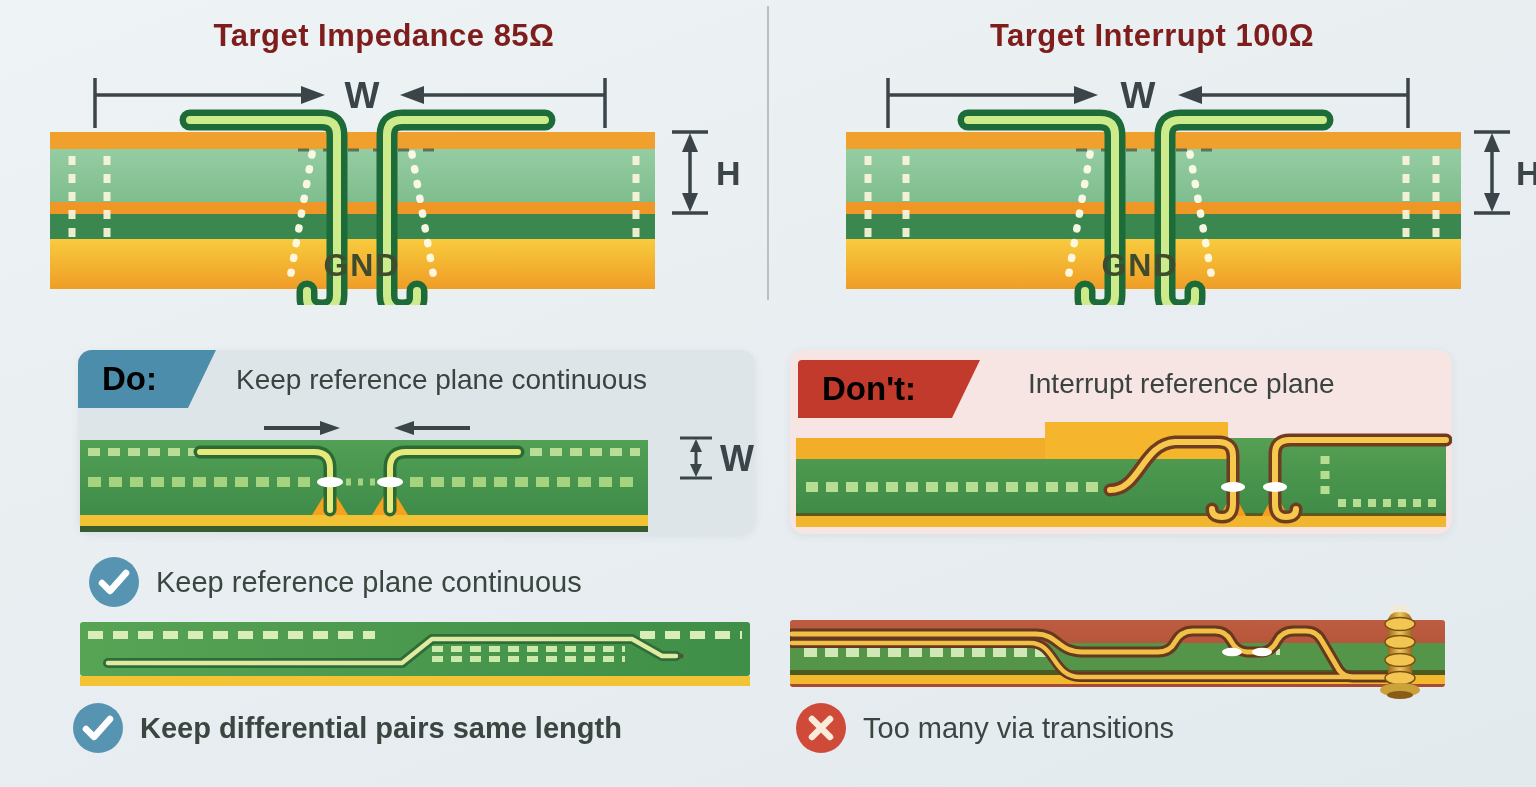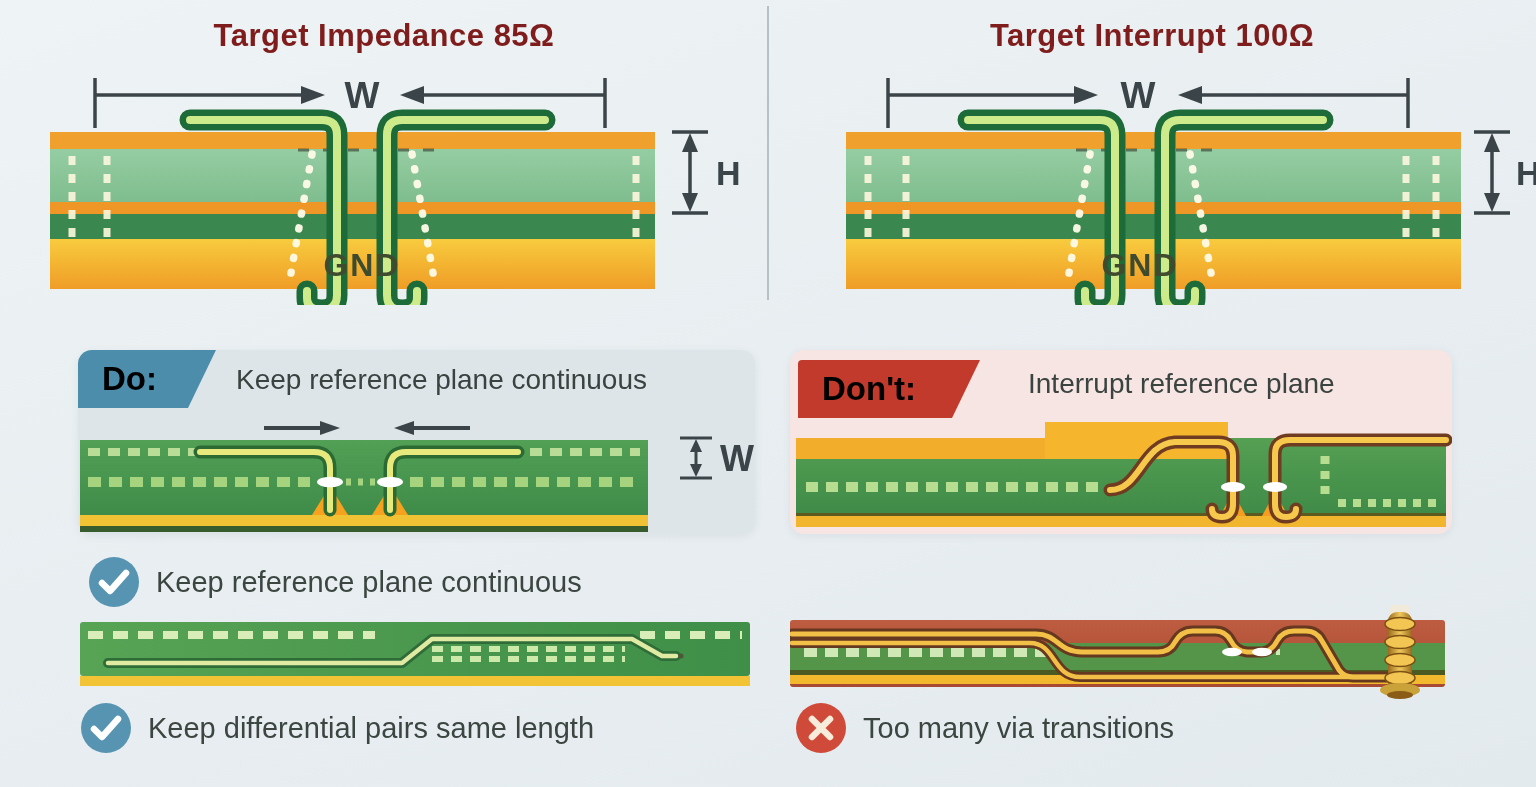--- a/index.html
+++ b/index.html
@@ -283,21 +283,21 @@
       <line x1="352" y1="31" x2="545" y2="31" stroke="#cde9a9" stroke-width="6" stroke-dasharray="11 8"></line>
       <line x1="352" y1="41" x2="545" y2="41" stroke="#cde9a9" stroke-width="6" stroke-dasharray="11 8"></line>
     </g>
     <g fill="none" stroke-linecap="round" stroke-linejoin="round">
       <path d="M 28,45 H 322 L 352,21 H 552 L 582,38 H 596" stroke="#2f6d38" stroke-width="10"></path>
       <path d="M 28,45 H 322 L 352,21 H 552 L 582,38 H 596" stroke="#e0eaa2" stroke-width="4.5"></path>
     </g>
     <circle cx="601" cy="38" r="2.5" fill="#4f5538"></circle>
   </svg>
 
-  <div class="check-row" style="left:80px;top:702px;">
+  <div class="check-row" style="left:72px;top:702px;font-weight:bold;">
     <svg class="row-icon" viewBox="0 0 52 52">
       <circle cx="26" cy="26" r="25" fill="#5694b2"></circle>
       <path d="M 14,27 L 22,35 L 38,17" fill="none" stroke="#ffffff" stroke-width="6.5" stroke-linecap="round" stroke-linejoin="round"></path>
     </svg>
     <span class="row-label">Keep differential pairs same length</span>
   </div>
 
 
   <svg class="strip" style="left:790px;top:600px;position:absolute;" width="665" height="105" viewBox="0 0 665 105">
     <defs>

